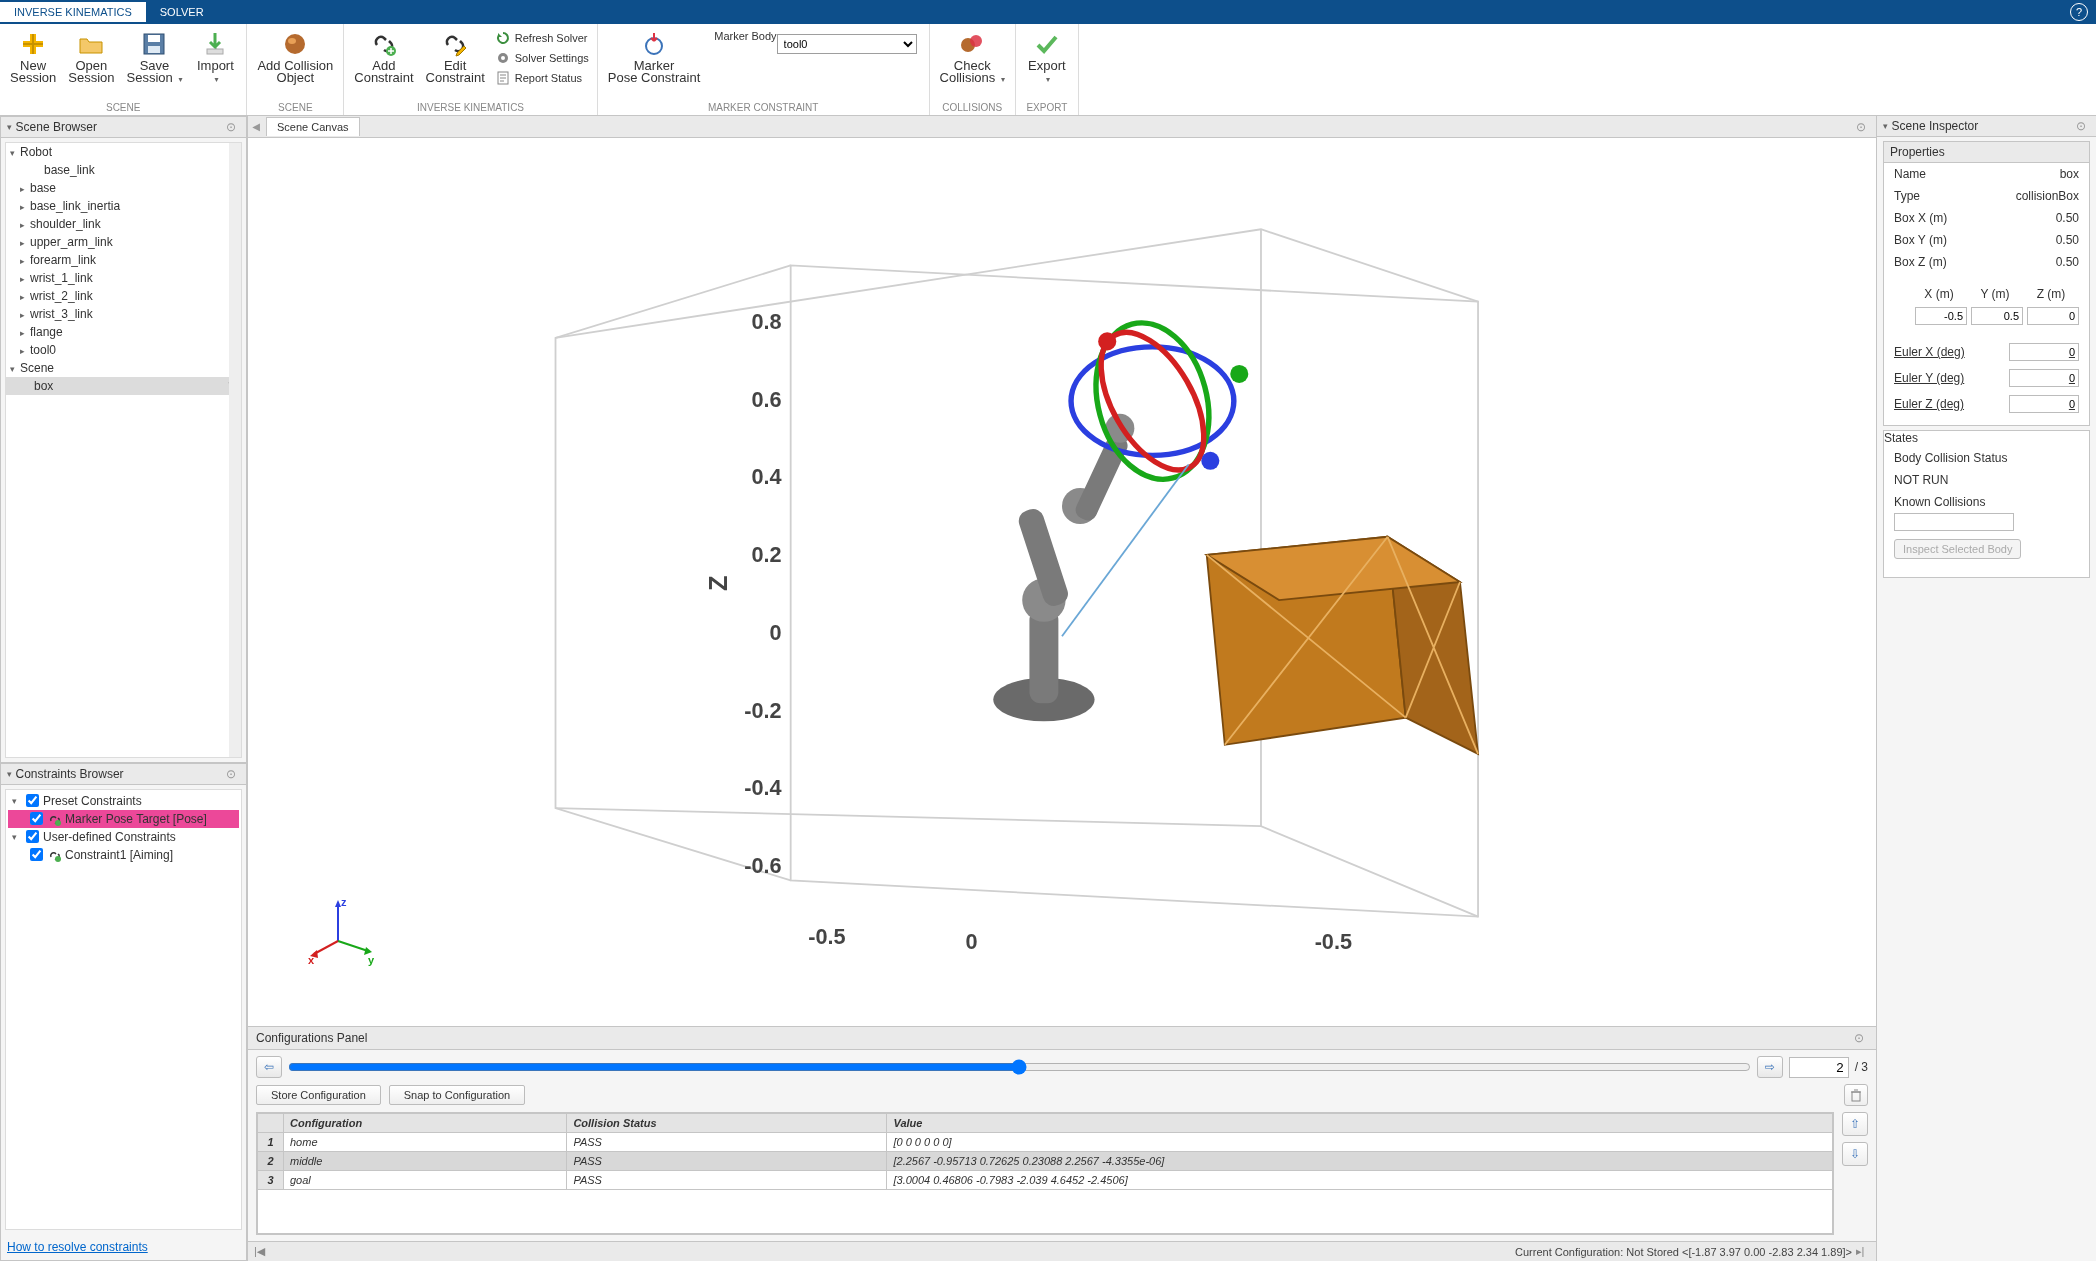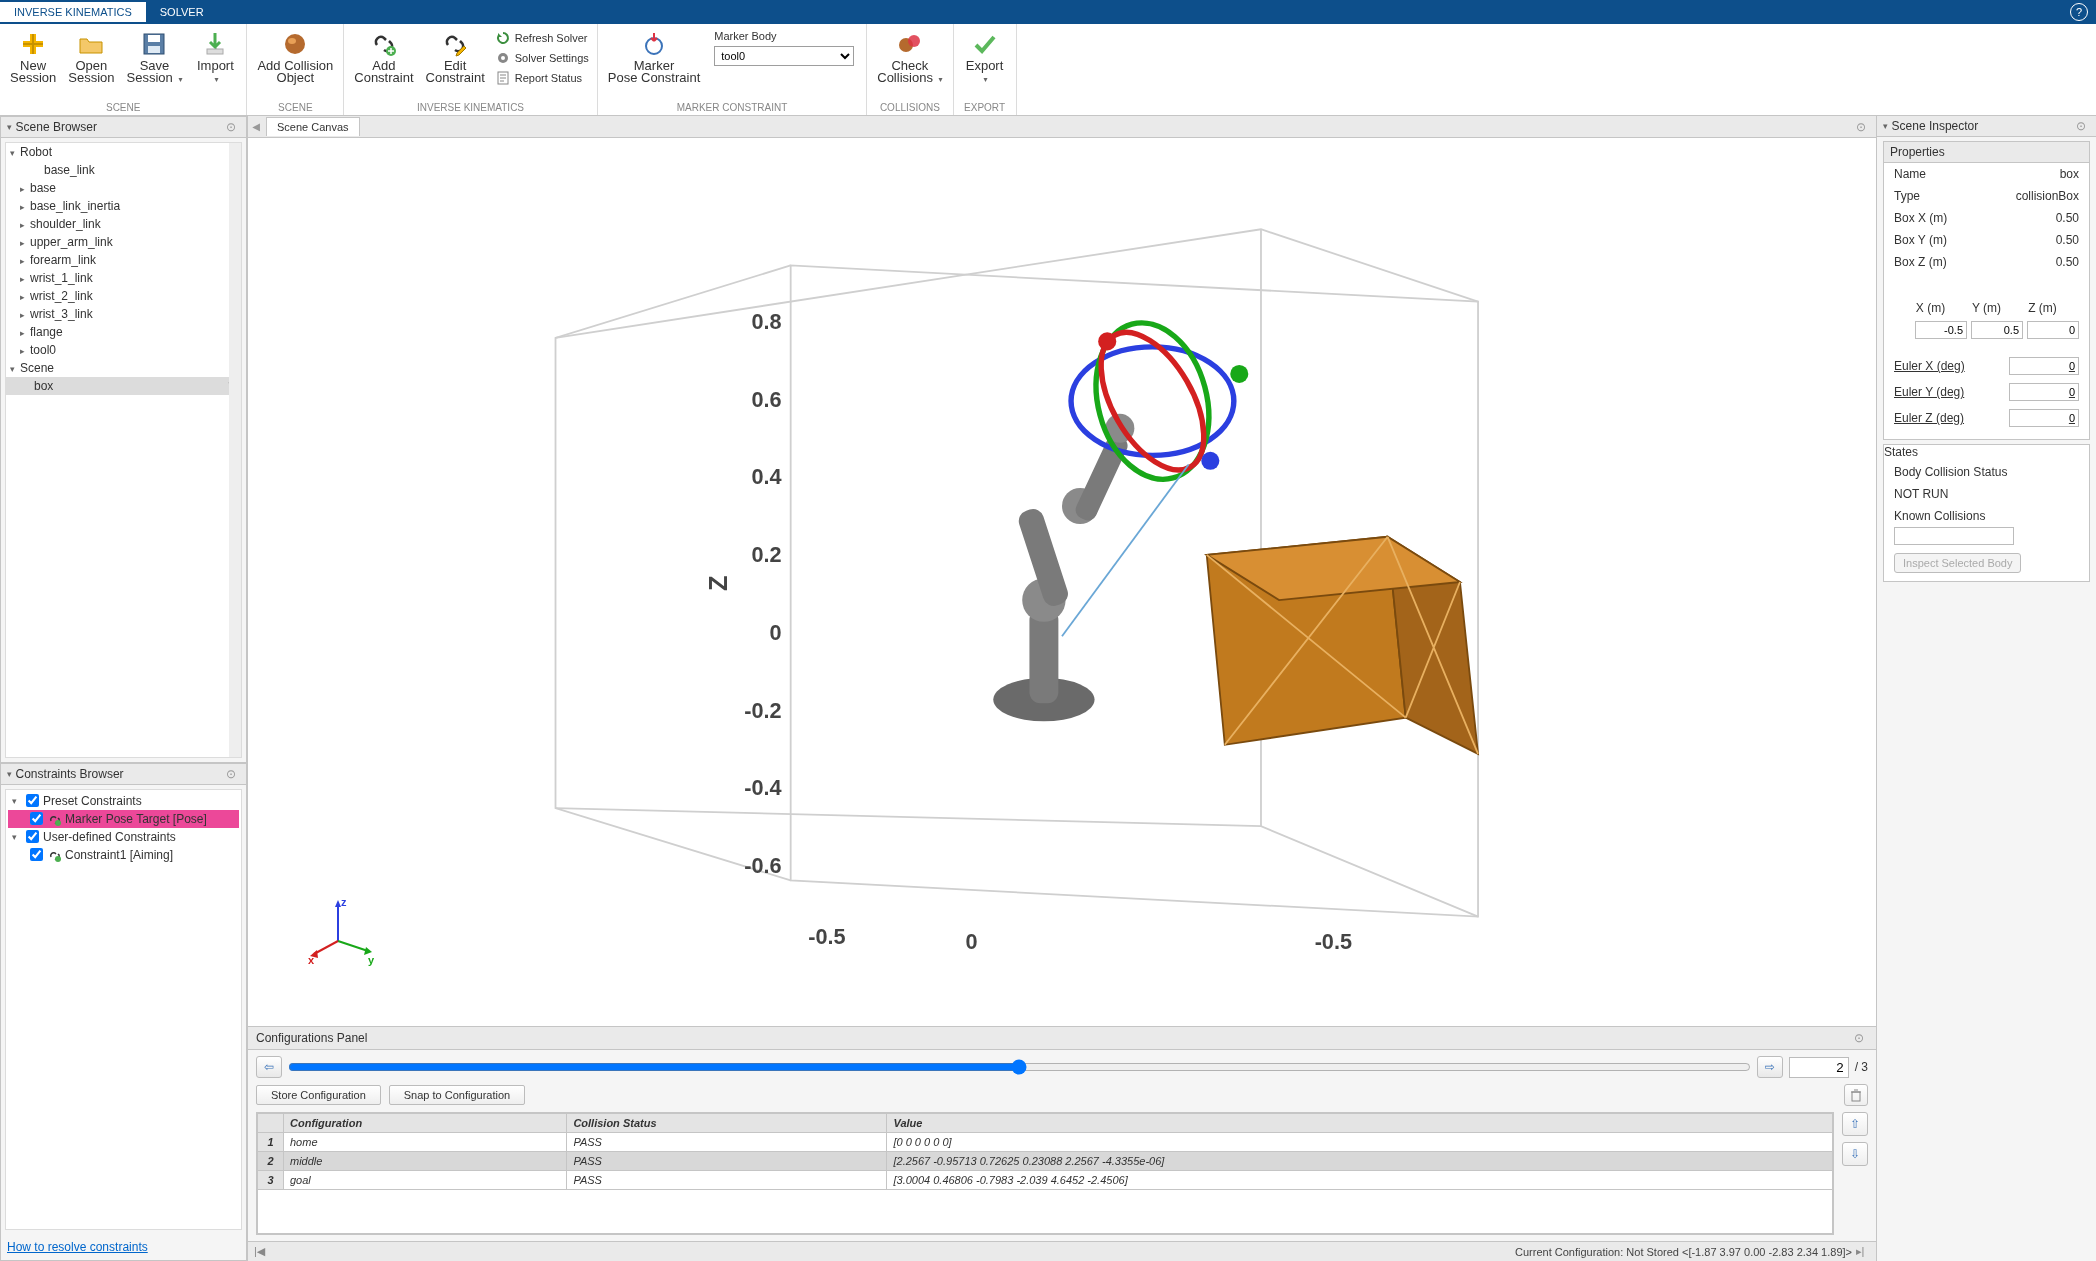--- a/index.html
+++ b/index.html
@@ -18,21 +18,21 @@
 .rgroup { display: flex; flex-direction: column; border-right: 1px solid #dcdcdc; padding: 2px 4px 0 4px; }
 .rgroup .items { display: flex; flex: 1; align-items: flex-start; }
 .rgroup .label { text-align: center; font-size: 10px; color: #888; padding: 2px 0; }
 .rbtn { display: flex; flex-direction: column; align-items: center; padding: 4px 6px; cursor: pointer; min-width: 54px; }
 .rbtn .ico { width: 28px; height: 28px; display: flex; align-items: center; justify-content: center; margin-bottom: 2px; }
 .rbtn .txt { font-size: 13px; text-align: center; line-height: 12px; }
 .rbtn .caret::after { content: "▾"; font-size: 8px; color: #666; margin-left: 2px; }
 .rlist { display: flex; flex-direction: column; padding: 2px 4px; }
 .rlist .row { display: flex; align-items: center; padding: 2px 0; cursor: pointer; font-size: 11px; }
 .rlist .row .ico { width: 16px; height: 16px; margin-right: 4px; display:flex;align-items:center;justify-content:center; }
-.markerbody { display: flex; flex-direction: column; padding: 4px 8px; }
+.markerbody { display: flex; flex-direction: row; padding: 4px 8px; }
 .markerbody select { width: 140px; margin-top: 4px; border: 1px solid #9e9e9e; padding: 2px; font-size: 11px; background: #fff; }
 
 
 .main { flex: 1; display: flex; min-height: 0; }
 .panel { background: #f5f5f5; border: 1px solid #c5c5c5; display: flex; flex-direction: column; min-height: 0; }
 .panel-header { background: #eaeaea; border-bottom: 1px solid #c5c5c5; padding: 3px 6px; font-size: 12px; display: flex; align-items: center; }
 .panel-header .caret { margin-right: 4px; font-size: 9px; color: #666; }
 .panel-header .gear { margin-left: auto; width: 14px; height: 14px; color: #999; cursor: pointer; }
 
 .leftcol { width: 248px; display: flex; flex-direction: column; border-right: 1px solid #c5c5c5; }
@@ -94,21 +94,21 @@
 .proprow{ display:flex; padding:4px 10px; font-size:12px;}
 .proprow .k{ flex:1;}
 .proprow .v{ }
 .coordhdr{ display:flex; padding:4px 10px; font-size:12px; }
 .coordhdr span{ width:56px; text-align:center;}
 .coordrow{ display:flex; padding:2px 10px; gap:4px;}
 .coordrow input{ width:52px; text-align:right; border:1px solid #bcbcbc; padding:2px 3px; font-size:11px;}
 .eulerrow{ display:flex; padding:4px 10px; font-size:12px; align-items:center;text-decoration:underline;}
 .eulerrow .k{ flex:1;}
 .eulerrow input{ width:70px; text-align:right; border:1px solid #bcbcbc; padding:2px 3px; font-size:11px;}
-.statesbox{ margin:4px 6px; border:1px solid #c5c5c5; background:#fff; padding-bottom:8px;}
+.statesbox{ margin:4px 6px; border:1px solid #c5c5c5; background:#fff; padding-bottom:18px;}
 .statesbox .lbl{ padding:6px 10px 2px 10px; font-size:12px;}
 .statesbox input[type=text]{ margin:2px 10px; width:120px; border:1px solid #bcbcbc; padding:2px 3px; font-size:11px;}
 .statesbox button{ margin:6px 10px 0 10px; border:1px solid #bcbcbc; border-radius:3px; padding:3px 8px; background:#f4f4f4; color:#aaa; font-size:11px;}
 
 svg { display:block; }
 </style>
 </head>
 <body>
 
 <div class="app">
@@ -523,21 +523,21 @@
               <span class="v">0.50</span>
             </div>
           <div class="proprow">
               <span class="k">Box Y (m)</span>
               <span class="v">0.50</span>
             </div>
           <div class="proprow">
               <span class="k">Box Z (m)</span>
               <span class="v">0.50</span>
             </div>
-          <div class="coordhdr" style="margin-top:24px;justify-content:center">
+          <div class="coordhdr" style="margin-top:10px;justify-content:flex-end">
               <span>X (m)</span>
               <span>Y (m)</span>
               <span>Z (m)</span>
             </div>
           <div class="coordrow" style="justify-content:flex-end">
             <input value=" -0.5" style="">
             <input value="0.5" style="">
             <input value="0" style="">
           </div>
           <div style="height:12px"></div>

